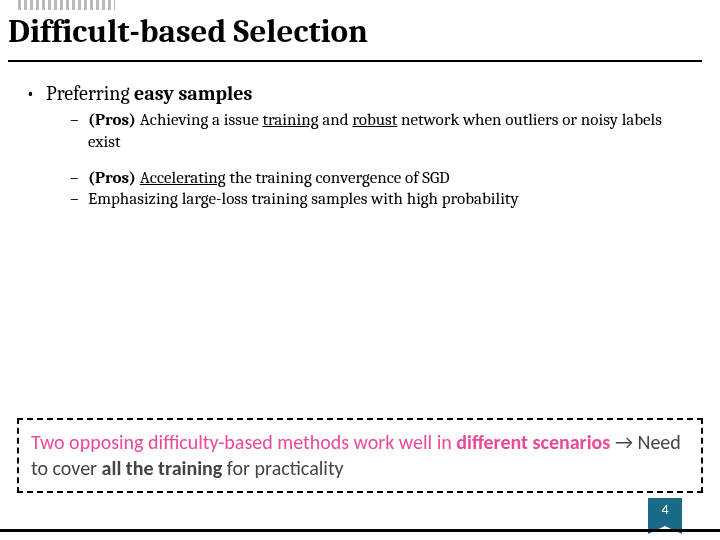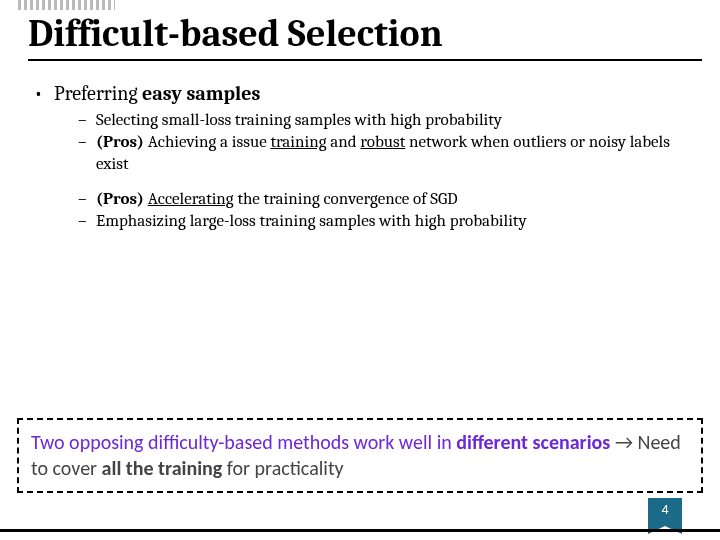--- a/index.html
+++ b/index.html
@@ -22,35 +22,34 @@
     background: repeating-linear-gradient(
       90deg,
       #3a3a3a 0, #3a3a3a 3px,
       #ffffff 3px, #ffffff 6px
     );
     opacity: 0.35;
   }
   .title {
     position: absolute;
     top: 14px;
-    left: 28px;
+    left: 8px;
     right: 18px;
-    font-size: 38px;
+    font-size: 33px;
     font-weight: 700;
     border-bottom: 2px solid #000;
-    padding-bottom: 4px;
+    padding-bottom: 10px;
     line-height: 1.08;
     font-family: Cambria, Georgia, serif;
   }
   .body {
     position: absolute;
     top: 78px;
     left: 26px;
     right: 26px;
-    margin-left: 8px;
   }
   .bullet1 {
     font-size: 20px;
     margin: 4px 0 4px 0;
   }
   .bullet1 .dot {
     display: inline-block;
     width: 20px;
   }
   .bold { font-weight: 700; }
@@ -71,21 +70,21 @@
     left: 17px;
     right: 17px;
     top: 418px;
     border: 2px dashed #000;
     padding: 10px 12px 10px 12px;
     font-family: Calibri, "Segoe UI", Arial, sans-serif;
     font-size: 20px;
     line-height: 1.28;
     color: #444;
   }
-  .callout .dark { color:#6d28d9;text-align:center; }
+  .callout .dark { color:#ec4899;text-align:center; }
   .ribbon {
     position: absolute;
     right: 38px;
     bottom: 14px;
     width: 34px;
     height: 28px;
     background: #1b6a87;
     color: #fff;
     font-family: Calibri, Arial, sans-serif;
     font-size: 14px;
@@ -116,21 +115,20 @@
 <div class="stripe"></div>
 
 <div class="title">Difficult-based Selection</div>
 
 <div class="body">
 
   <div class="bullet1">
     <span class="dot">•</span><span>Preferring </span><span class="bold">easy samples</span>
   </div>
   <div class="sublist">
-    <div class="bullet2"><span class="dash">–</span><span>Selecting small-loss training samples with high probability</span></div>
     <div class="bullet2"><span class="dash">–</span><span class="bold">(Pros)</span><span> Achieving a issue </span><span class="u">training</span><span> and </span><span class="u">robust</span><span> network when outliers or noisy labels exist</span></div>
   </div>
 
   <div class="sublist">
     <div class="bullet2"><span class="dash">–</span><span class="bold">(Pros)</span><span> </span><span class="u">Accelerating</span><span> the training convergence of SGD</span></div>
     <div class="bullet2"><span class="dash">–</span><span>Emphasizing large-loss training samples with high probability</span></div>
   </div>
 
 </div>
 

